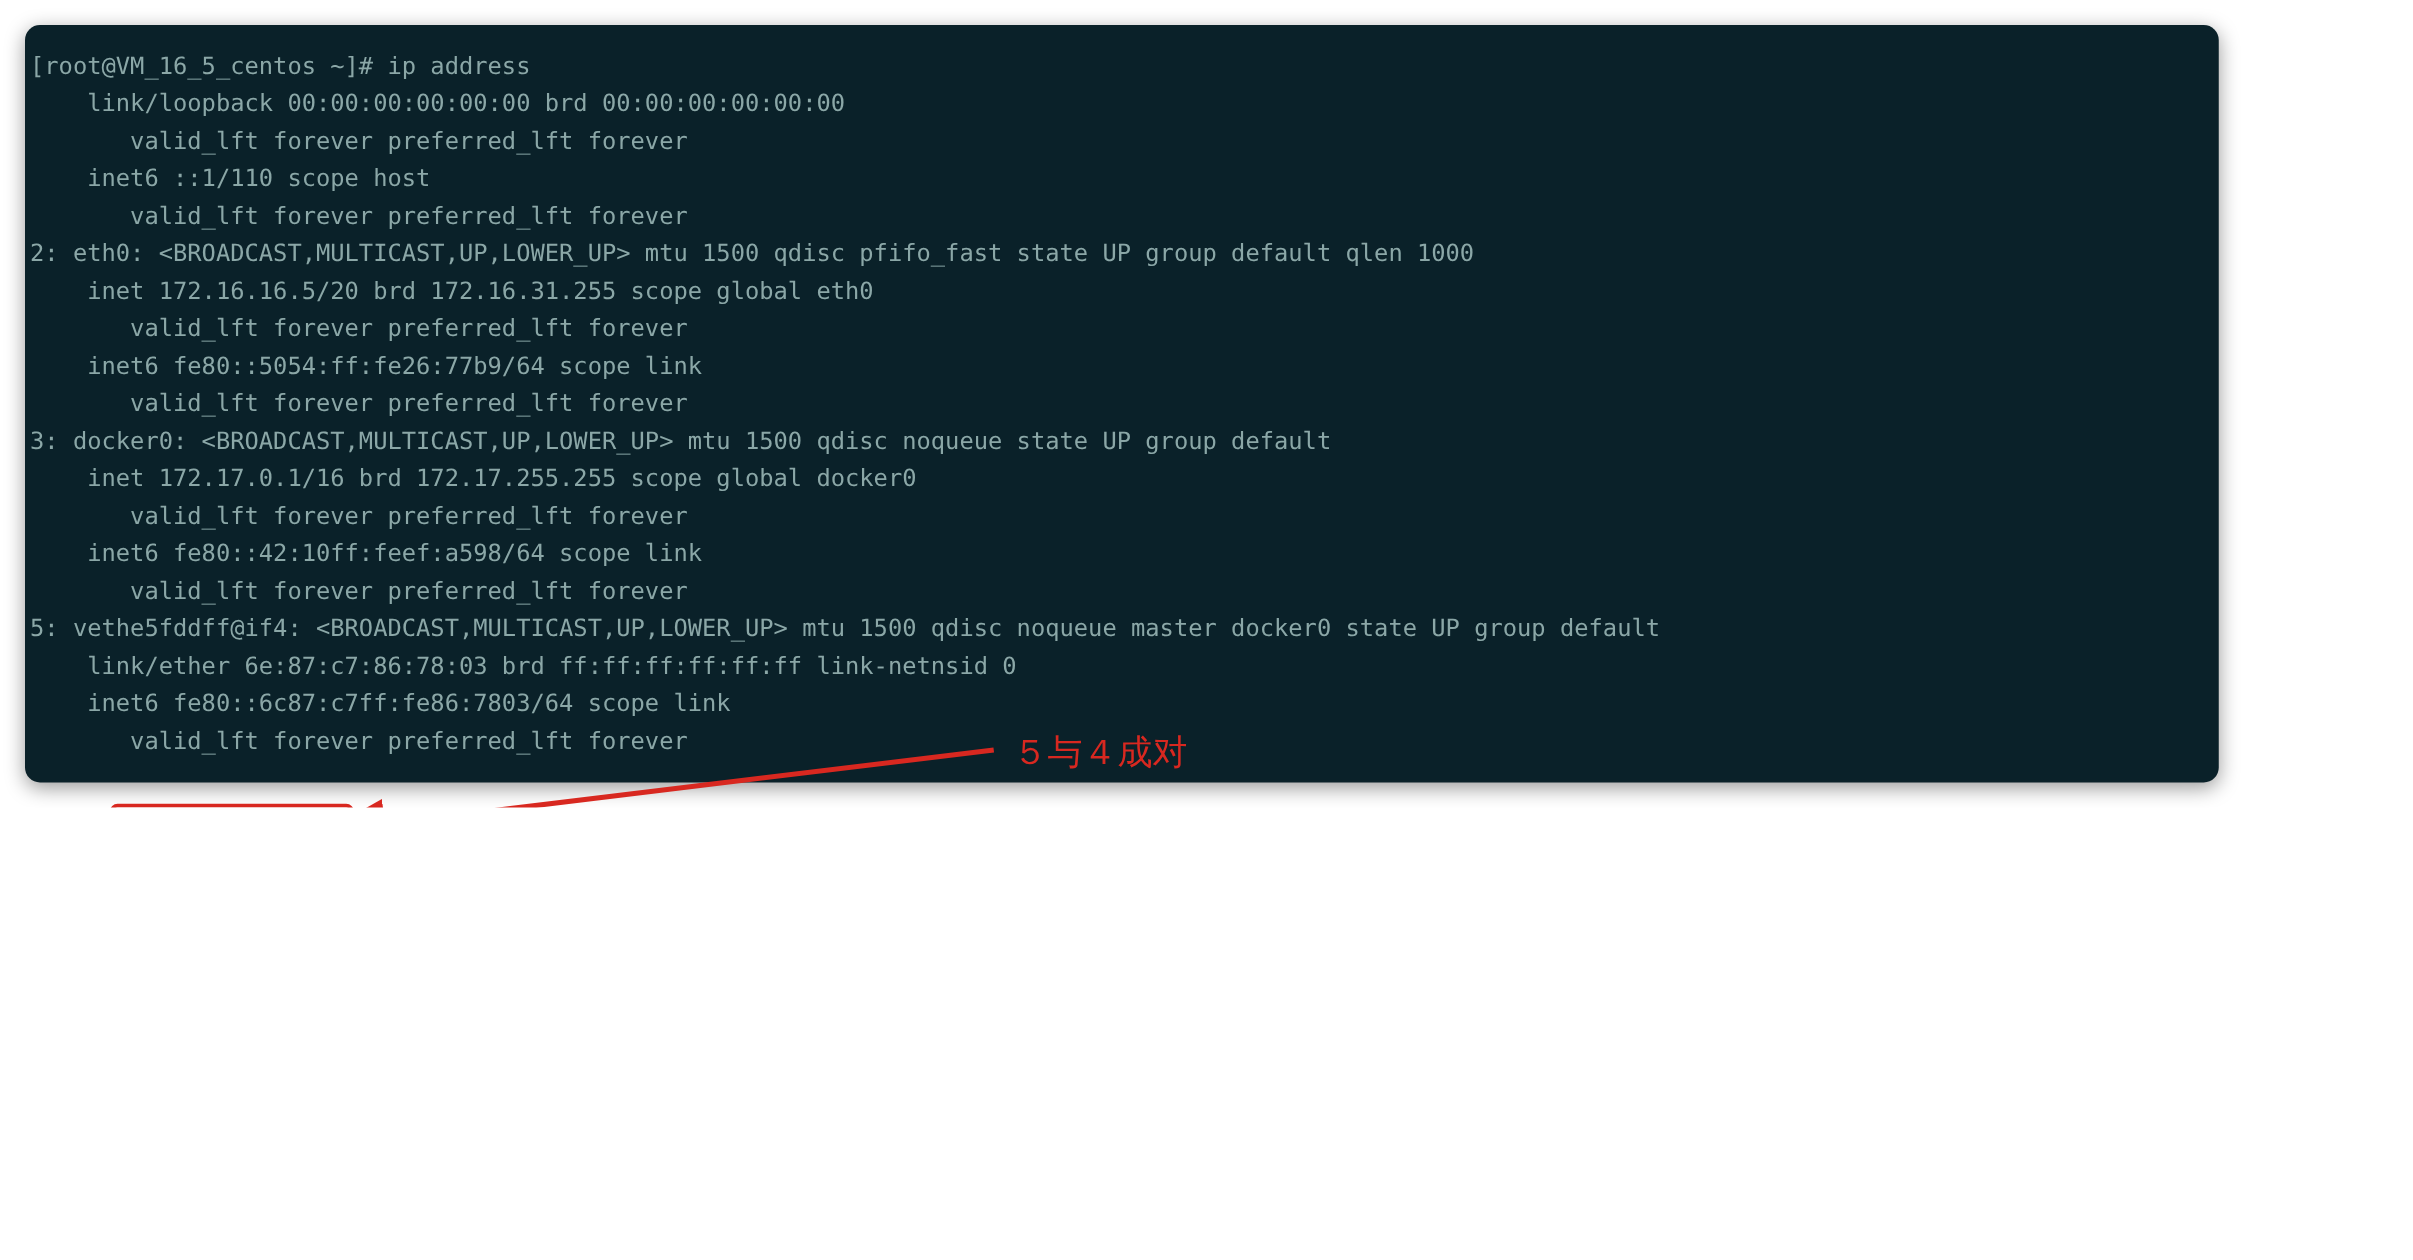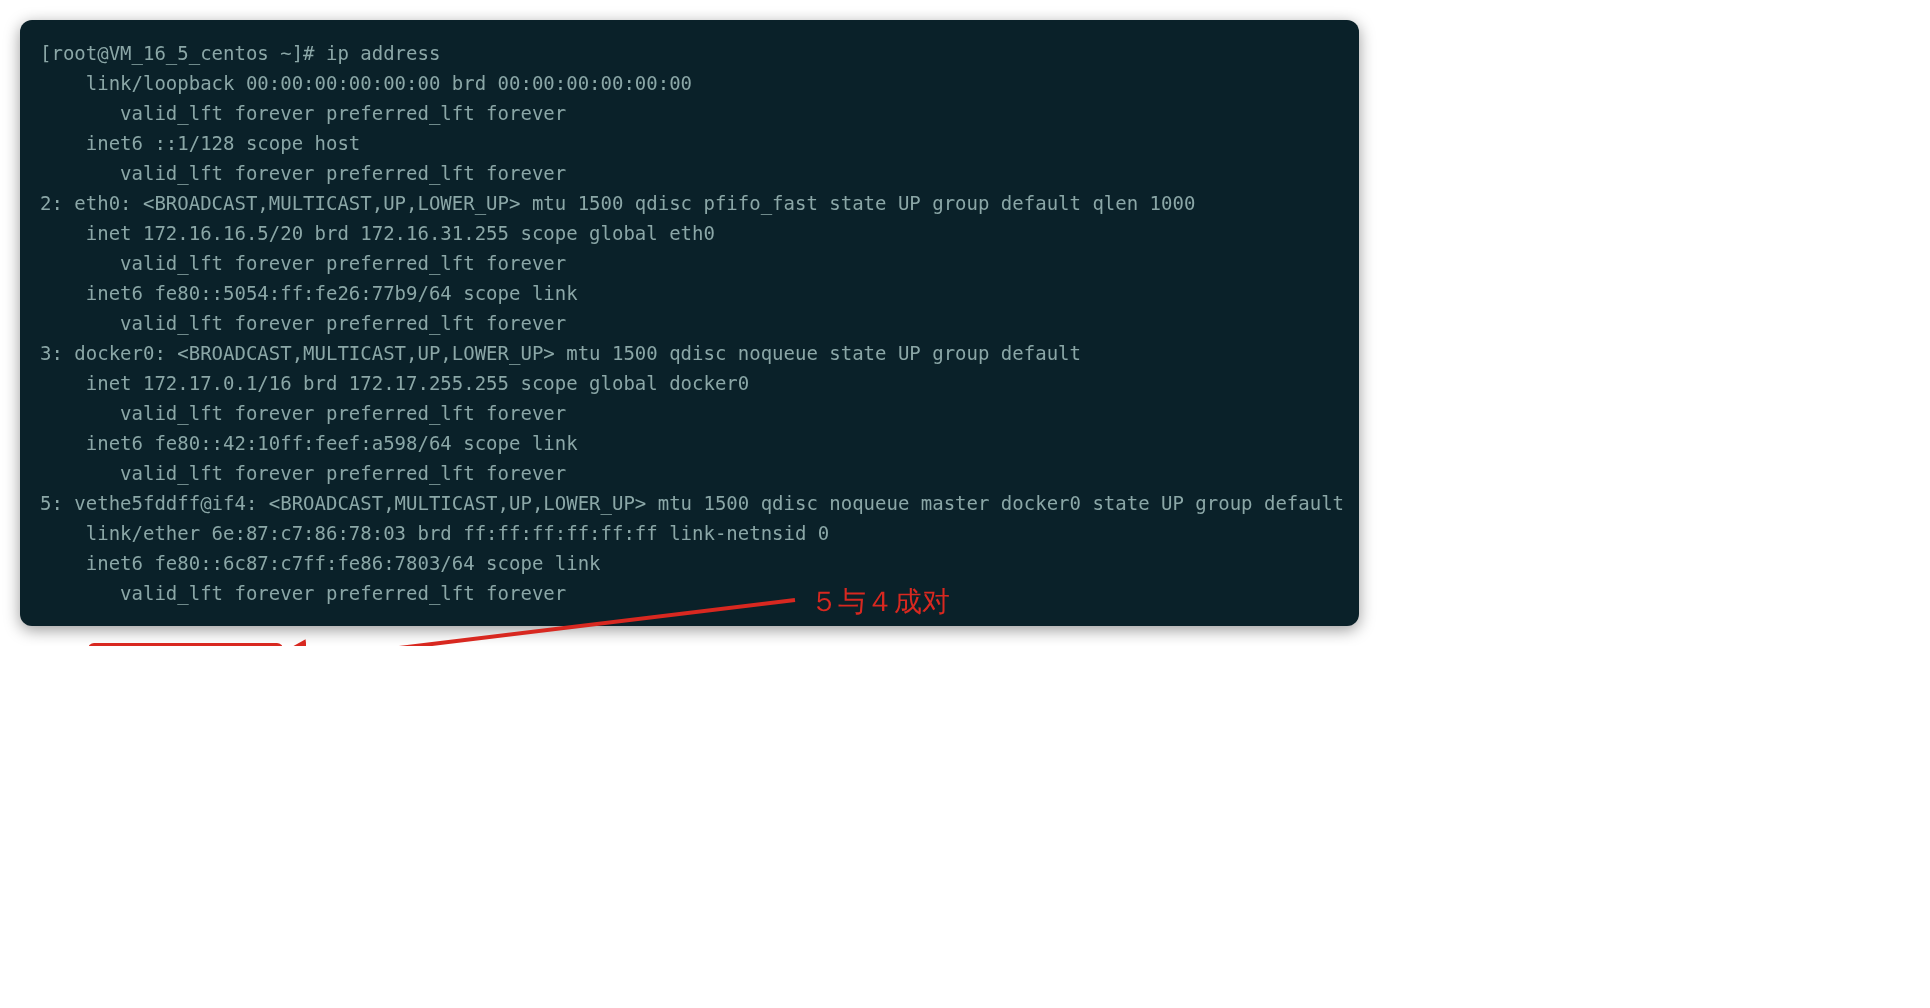--- a/index.html
+++ b/index.html
@@ -12,22 +12,22 @@
       font-family: 'Menlo', 'Consolas', 'Monaco', monospace;
       padding: 20px;
       display: flex;
       justify-content: flex-start;
       align-items: flex-start;
     }
     .terminal {
       background: #0a2129;
       color: #8ba7a7;
       border-radius: 12px;
-      padding: 18px 20px;
-      width: 1339px;
+      padding: 18px 4px;
+      width: 1755px;
       font-size: 19px;
       line-height: 1.58;
       font-weight: 400;
       position: relative;
       box-shadow: 0 4px 16px rgba(0,0,0,0.4);
     }
     .terminal-line {
       white-space: pre;
       font-family: inherit;
     }
@@ -62,21 +62,21 @@
       pointer-events: none;
     }
   </style>
 </head>
 <body>
 
 <div class="terminal">
   <div class="terminal-line prompt-line">[root@VM_16_5_centos ~]# ip address</div>
   <div class="terminal-line">    link/loopback 00:00:00:00:00:00 brd 00:00:00:00:00:00</div>
   <div class="terminal-line">       valid_lft forever preferred_lft forever</div>
-  <div class="terminal-line">    inet6 ::1/128 scope host</div>
+  <div class="terminal-line">    inet6 ::1/110 scope host</div>
   <div class="terminal-line">       valid_lft forever preferred_lft forever</div>
   <div class="terminal-line">2: eth0: &lt;BROADCAST,MULTICAST,UP,LOWER_UP&gt; mtu 1500 qdisc pfifo_fast state UP group default qlen 1000</div>
   <div class="terminal-line">    inet 172.16.16.5/20 brd 172.16.31.255 scope global eth0</div>
   <div class="terminal-line">       valid_lft forever preferred_lft forever</div>
   <div class="terminal-line">    inet6 fe80::5054:ff:fe26:77b9/64 scope link</div>
   <div class="terminal-line">       valid_lft forever preferred_lft forever</div>
   <div class="terminal-line">3: docker0: &lt;BROADCAST,MULTICAST,UP,LOWER_UP&gt; mtu 1500 qdisc noqueue state UP group default</div>
   <div class="terminal-line">    inet 172.17.0.1/16 brd 172.17.255.255 scope global docker0</div>
   <div class="terminal-line">       valid_lft forever preferred_lft forever</div>
   <div class="terminal-line">    inet6 fe80::42:10ff:feef:a598/64 scope link</div>

